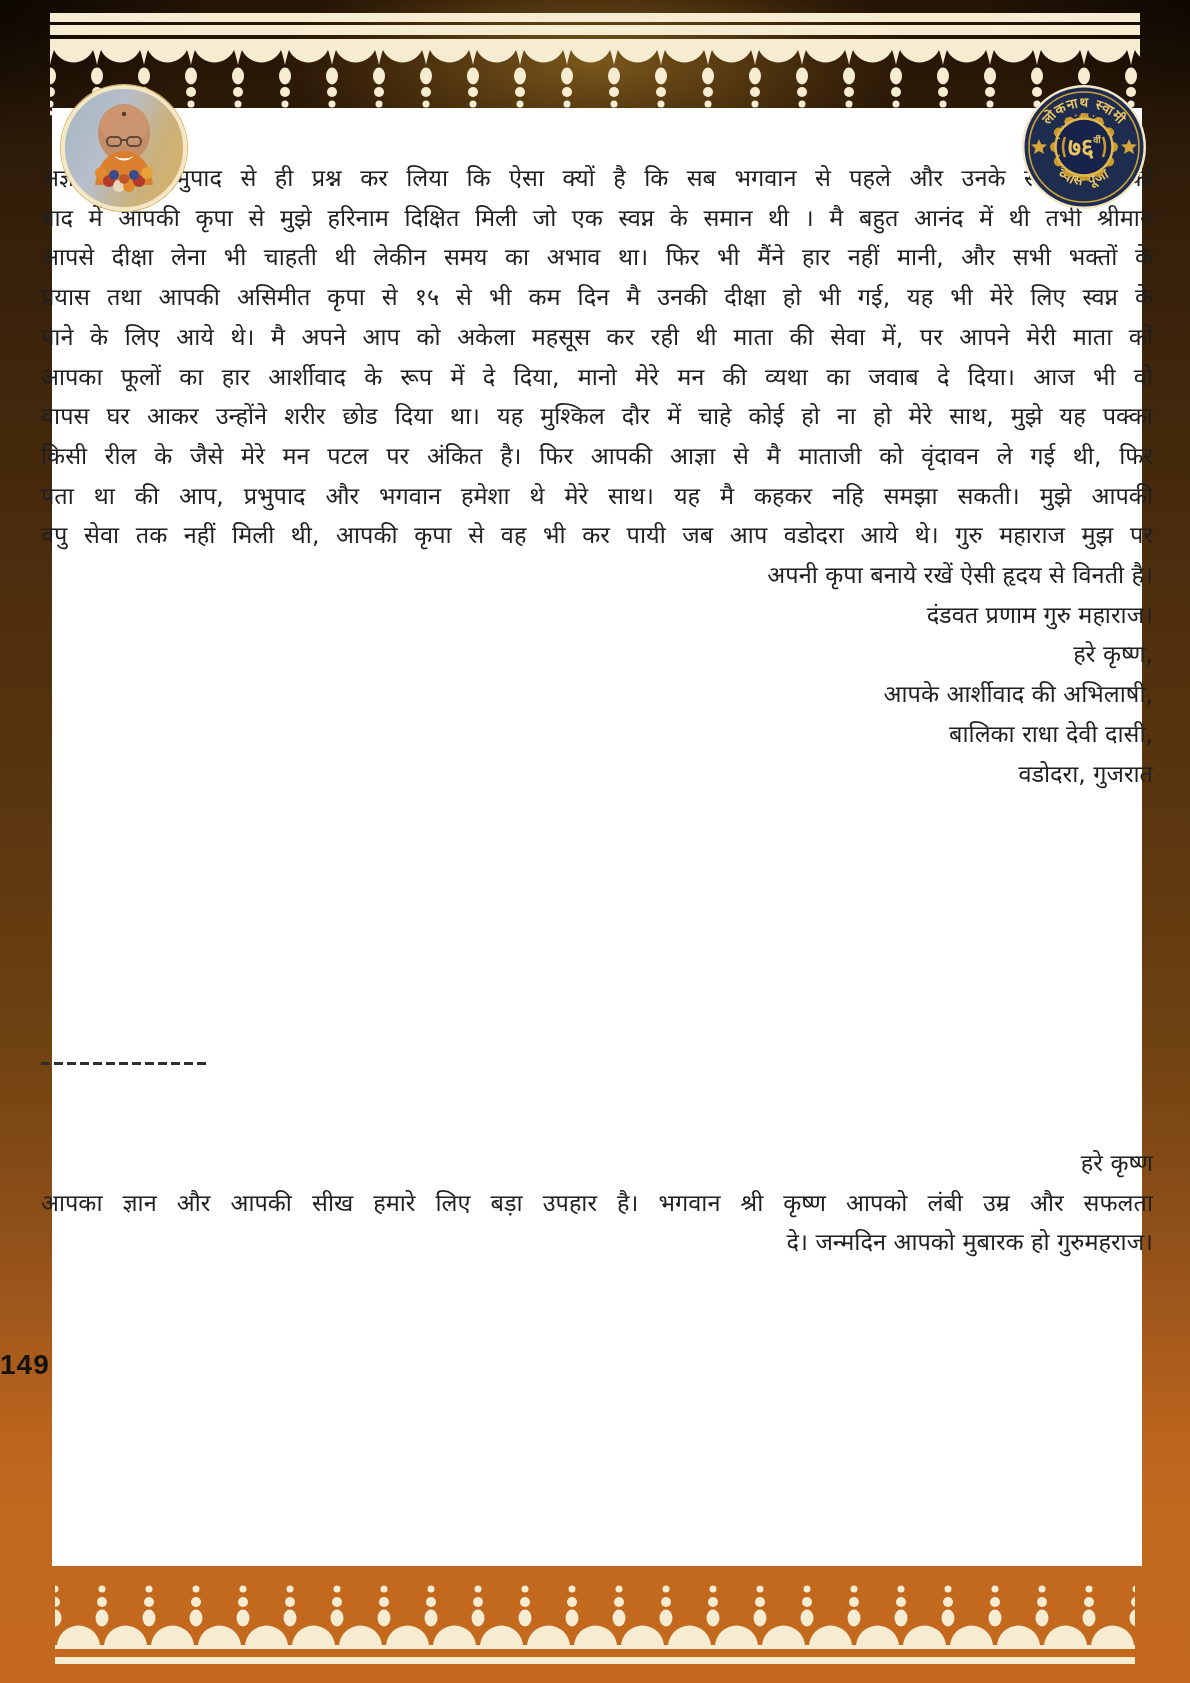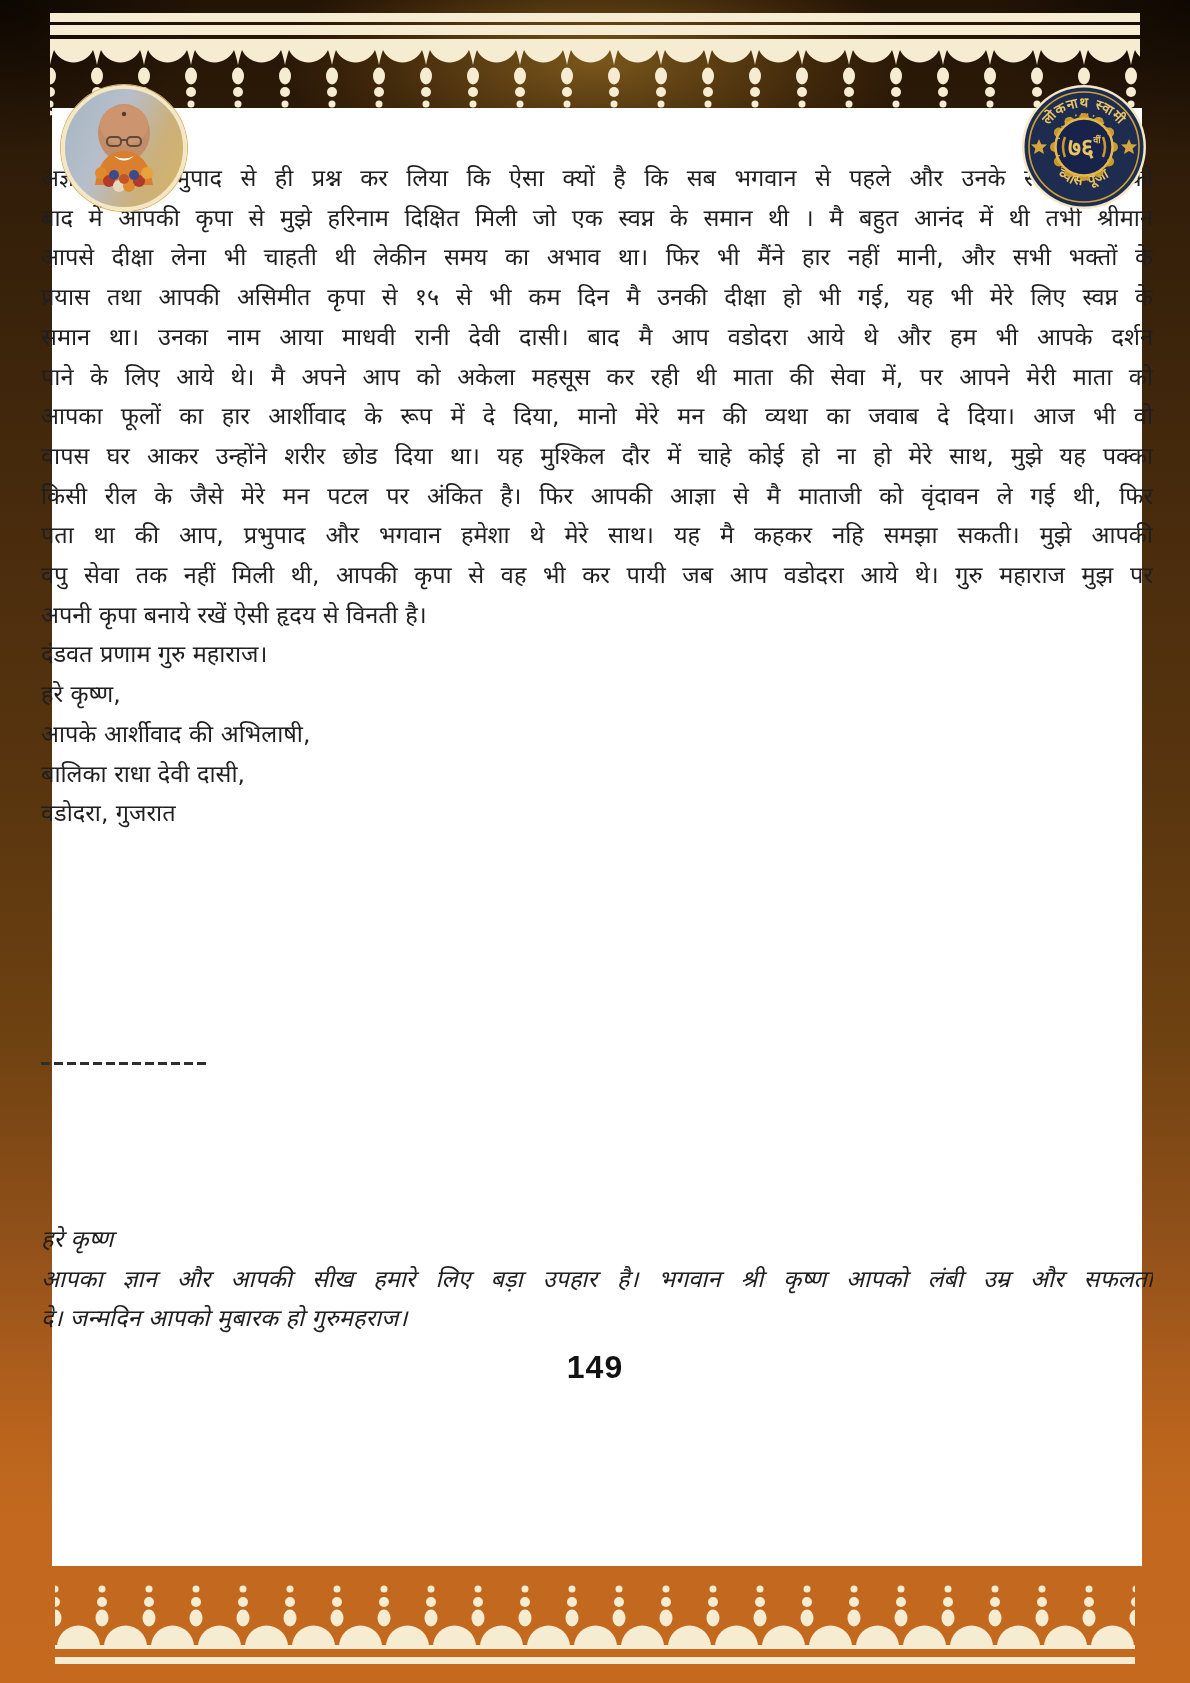--- a/index.html
+++ b/index.html
@@ -20,30 +20,30 @@
   .valance-bottom{position:absolute;left:55px;top:1580px;width:1080px;height:95px;}
   .avatar{
     position:absolute;left:61px;top:85px;width:118px;height:118px;border-radius:50%;
     border:4px solid #f3e7c6;box-shadow:0 0 0 1px #d9b25e;overflow:hidden;
     background:linear-gradient(115deg,#a4b6c2 0%,#b7becb 38%,#cbb07a 70%,#d7b468 100%);
   }
   .avatar svg{display:block;}
   .badge{position:absolute;left:1021px;top:84px;width:126px;height:126px;}
   .letter{position:absolute;left:41px;right:37px;color:#1f1f1f;font-size:23.5px;line-height:39.7px;}
   .letter .jline{text-align:justify;text-align-last:justify;white-space:nowrap;overflow:hidden;}
-  .letter .pline{text-align:left;white-space:nowrap;overflow:hidden;}
+  .letter .pline{text-align:right;white-space:nowrap;overflow:hidden;}
   .letter1{top:159px;}
-  .letter2{top:1220px;font-style:italic;}
+  .letter2{top:1144px;}
   .divider{
     position:absolute;left:41px;top:1062px;width:168px;height:3px;
     background:repeating-linear-gradient(90deg,#2e2e2e 0 9px,transparent 9px 13px);
   }
   .pagenum{
-    position:absolute;left:0;right:0;top:1349px;text-align:center;
-    font-size:32px;font-weight:bold;color:#121212;letter-spacing:1px;
+    position:absolute;left:0;right:0;top:1349px;text-align:left;
+    font-size:28px;font-weight:bold;color:#121212;letter-spacing:1px;
     font-family:"Liberation Sans","DejaVu Sans",sans-serif;
   }
 </style>
 </head>
 <body>
 
 <div class="page">
 
   <svg class="valance-top" viewBox="0 0 1090 118" preserveAspectRatio="none">
     <defs>
@@ -64,21 +64,20 @@
     <rect x="0" y="0" width="1090" height="118" fill="url(#topPat)"></rect>
   </svg>
 
   <div class="sheet"></div>
 
   <div class="letter letter1">
     <div class="jline">अज्ञानतावश प्रभुपाद से ही प्रश्न कर लिया कि ऐसा क्यों है कि सब भगवान से पहले और उनके सामने आपको</div>
     <div class="jline">बाद में आपकी कृपा से मुझे हरिनाम दिक्षित मिली जो एक स्वप्न के समान थी । मै बहुत आनंद में थी तभी श्रीमान</div>
     <div class="jline">आपसे दीक्षा लेना भी चाहती थी लेकीन समय का अभाव था। फिर भी मैंने हार नहीं मानी, और सभी भक्तों के</div>
     <div class="jline">प्रयास तथा आपकी असिमीत कृपा से १५ से भी कम दिन मै उनकी दीक्षा हो भी गई, यह भी मेरे लिए स्वप्न के</div>
-    <div class="jline">समान था। उनका नाम आया माधवी रानी देवी दासी। बाद मै आप वडोदरा आये थे और हम भी आपके दर्शन</div>
     <div class="jline">पाने के लिए आये थे। मै अपने आप को अकेला महसूस कर रही थी माता की सेवा में, पर आपने मेरी माता को</div>
     <div class="jline">आपका फूलों का हार आर्शीवाद के रूप में दे दिया, मानो मेरे मन की व्यथा का जवाब दे दिया। आज भी वो</div>
     <div class="jline">वापस घर आकर उन्होंने शरीर छोड दिया था। यह मुश्किल दौर में चाहे कोई हो ना हो मेरे साथ, मुझे यह पक्का</div>
     <div class="jline">किसी रील के जैसे मेरे मन पटल पर अंकित है। फिर आपकी आज्ञा से मै माताजी को वृंदावन ले गई थी, फिर</div>
     <div class="jline">पता था की आप, प्रभुपाद और भगवान हमेशा थे मेरे साथ। यह मै कहकर नहि समझा सकती। मुझे आपकी</div>
     <div class="jline">वपु सेवा तक नहीं मिली थी, आपकी कृपा से वह भी कर पायी जब आप वडोदरा आये थे। गुरु महाराज मुझ पर</div>
     <div class="pline">अपनी कृपा बनाये रखें ऐसी हृदय से विनती है।</div>
     <div class="pline">दंडवत प्रणाम गुरु महाराज।</div>
     <div class="pline">हरे कृष्ण,</div>
     <div class="pline">आपके आर्शीवाद की अभिलाषी,</div>

